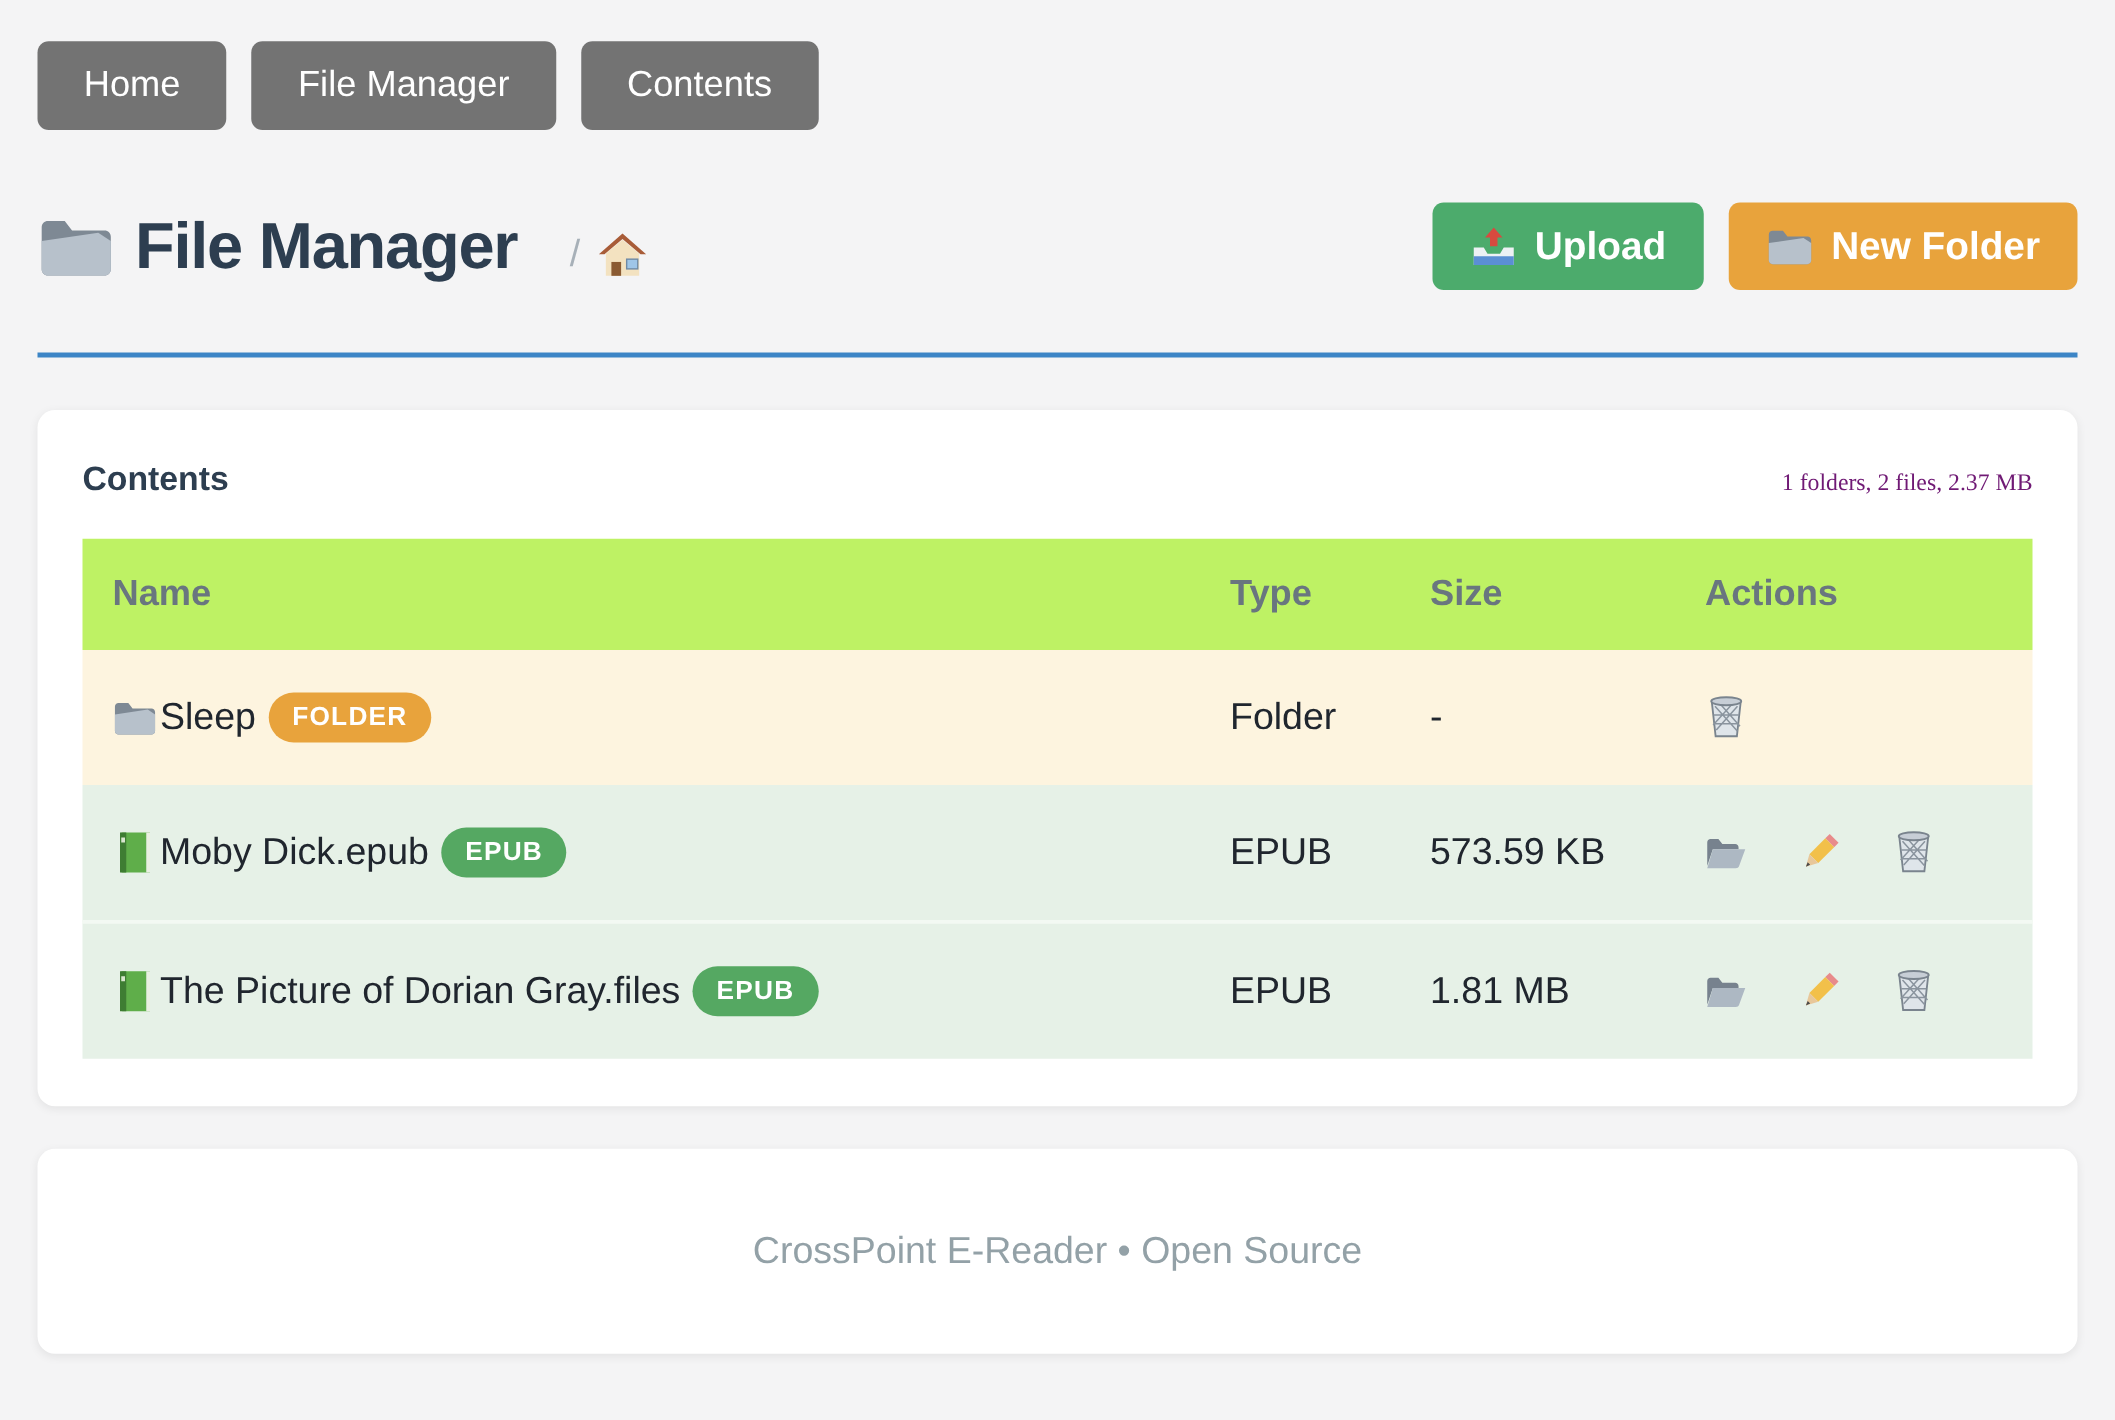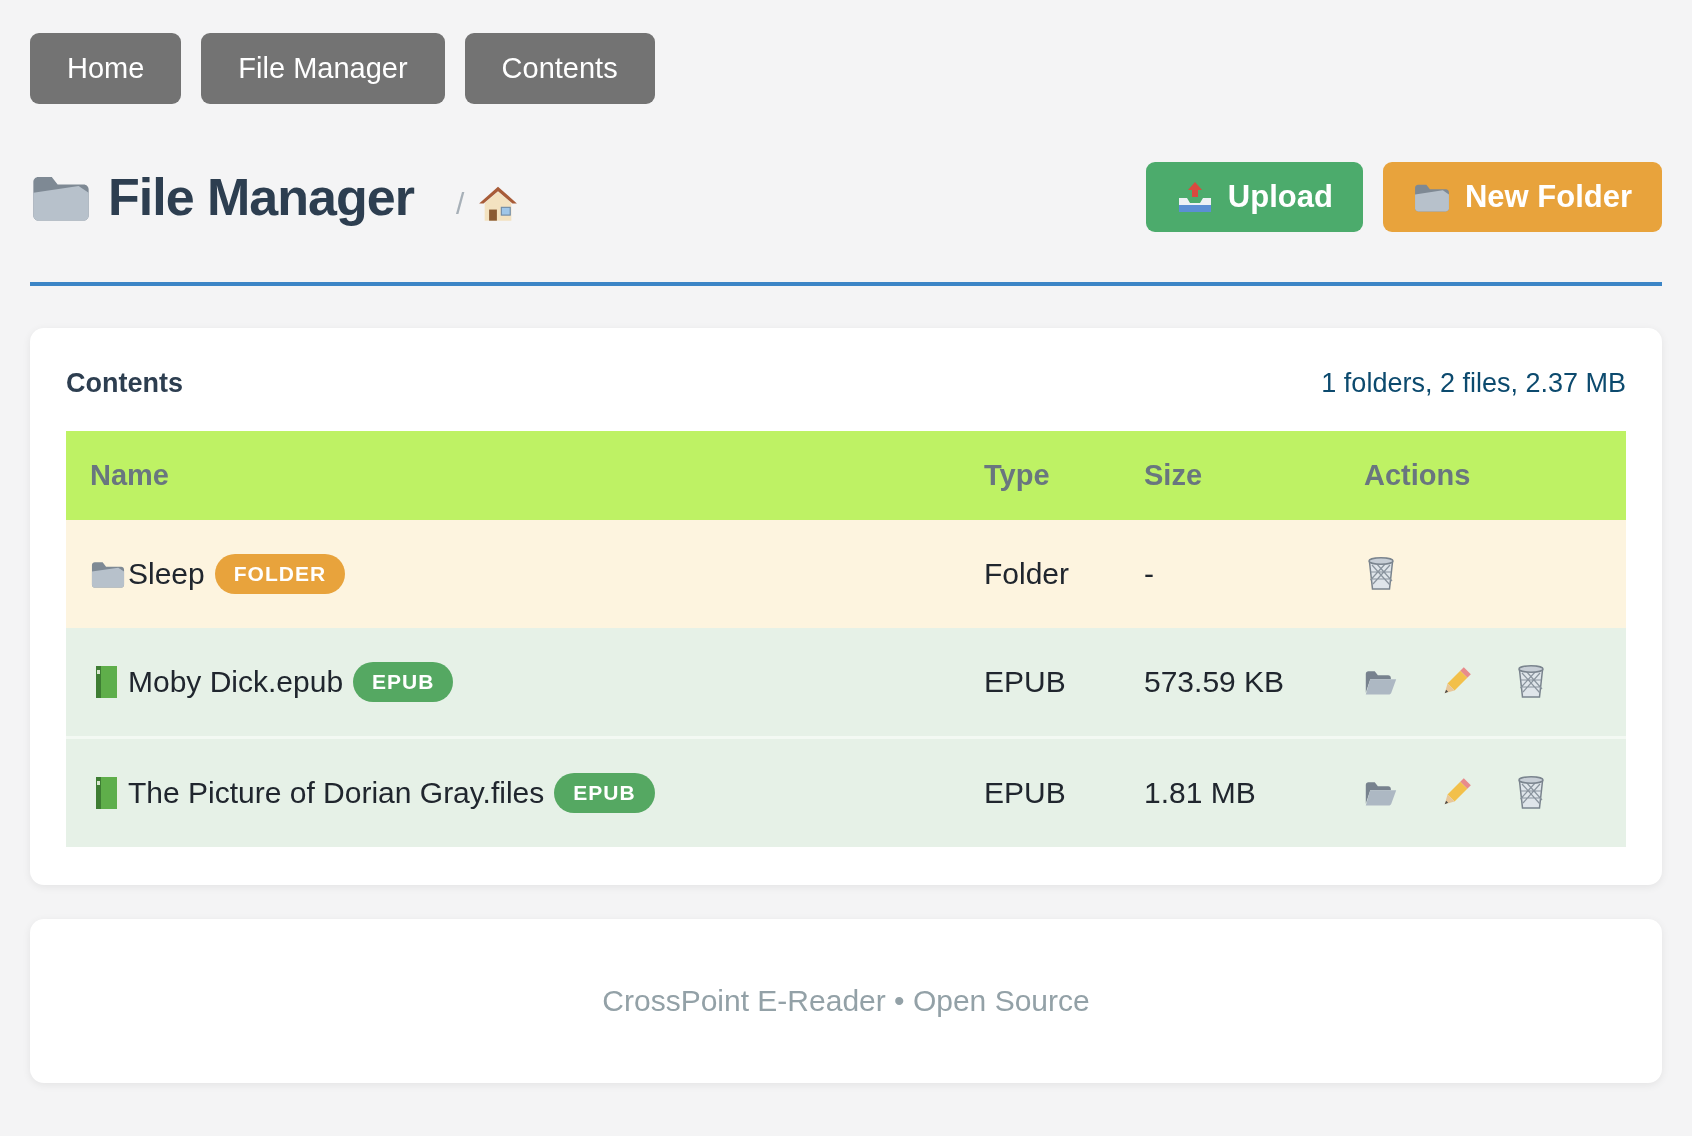--- a/index.html
+++ b/index.html
@@ -62,21 +62,21 @@
 
   
   .card {
     background: #fff;
     border-radius: 14px;
     box-shadow: 0 2px 8px rgba(0,0,0,0.07);
   }
   .contents-card { margin-top: 42px; padding: 40px 36px 38px 36px; }
   .card-head { display: flex; align-items: baseline; justify-content: space-between; }
   .card-title { font-size: 27px; font-weight: bold; color: #2d3e50; }
-  .card-summary { font-size: 27px; color: #0c4a6e; }
+  .card-summary { font-size: 19px; color: #701a75; font-family: Liberation Serif, serif; }
 
   table.files { width: 100%; border-collapse: collapse; margin-top: 32px; }
   thead tr { background: #bef264; }
   th {
     text-align: left; font-size: 29px; font-weight: bold; color: #69767f;
     padding: 28px 24px;
   }
   th.col-type { width: 160px; }
   th.col-size { width: 220px; }
   th.col-actions { width: 286px; }

